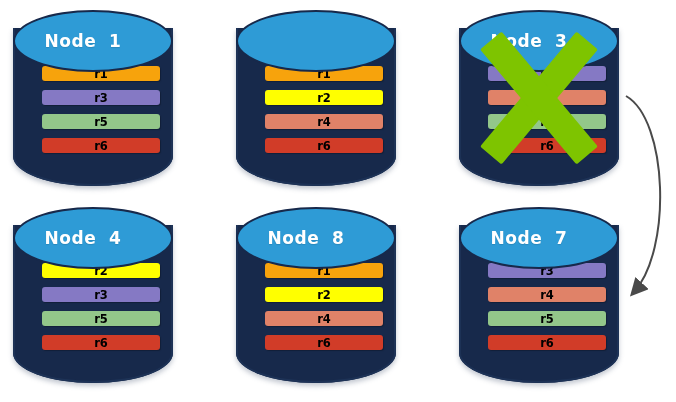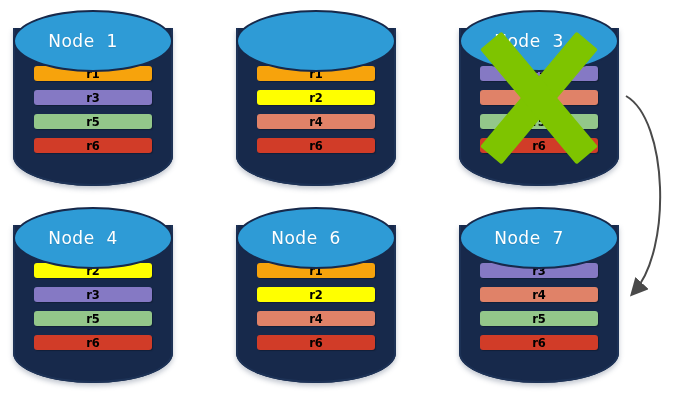--- a/index.html
+++ b/index.html
@@ -71,21 +71,21 @@
     position: absolute;
     left: 0;
     top: 0;
     width: 140px;
     height: 62px;
     display: flex;
     align-items: center;
     justify-content: center;
     color: #ffffff;
     font-size: 17px;
-    font-weight: normal;
+    font-weight: bold;
     letter-spacing: 0.5px;
     z-index: 4;
     white-space: pre;
     text-shadow: 0 1px 1px rgba(0,0,0,0.12);
   }
 
   .bars {
     position: absolute;
     left: 21px;
     top: 56px;
@@ -99,20 +99,21 @@
     margin-bottom: 9px;
     border-radius: 3px;
     display: flex;
     align-items: center;
     justify-content: center;
     font-size: 11.5px;
     font-weight: bold;
     color: #000000;
     box-sizing: border-box;
     box-shadow: 1px 1px 1px rgba(0,0,0,0.25);
+    margin-left: 8px;
   }
 
   
   .cross {
     position: absolute;
     left: 0;
     top: 0;
     width: 160px;
     height: 176px;
     z-index: 5;
@@ -193,21 +194,21 @@
     </div>
     <div class="node" style="left: 236px; top: 207px;">
       <div class="cyl-body"></div>
       <div class="bars">
         <div class="bar" style="background: rgb(247, 163, 12);">r1</div>
         <div class="bar" style="background: rgb(255, 255, 0);">r2</div>
         <div class="bar" style="background: rgb(224, 130, 104);">r4</div>
         <div class="bar" style="background: rgb(209, 60, 40);">r6</div>
       </div>
       <div class="cyl-top"></div>
-      <div class="node-label">Node  6</div>
+      <div class="node-label">Node  8</div>
     </div>
     <div class="node" style="left: 459px; top: 207px;">
       <div class="cyl-body"></div>
       <div class="bars">
         <div class="bar" style="background: rgb(133, 121, 196);">r3</div>
         <div class="bar" style="background: rgb(224, 130, 104);">r4</div>
         <div class="bar" style="background: rgb(147, 199, 138);">r5</div>
         <div class="bar" style="background: rgb(209, 60, 40);">r6</div>
       </div>
       <div class="cyl-top"></div>

